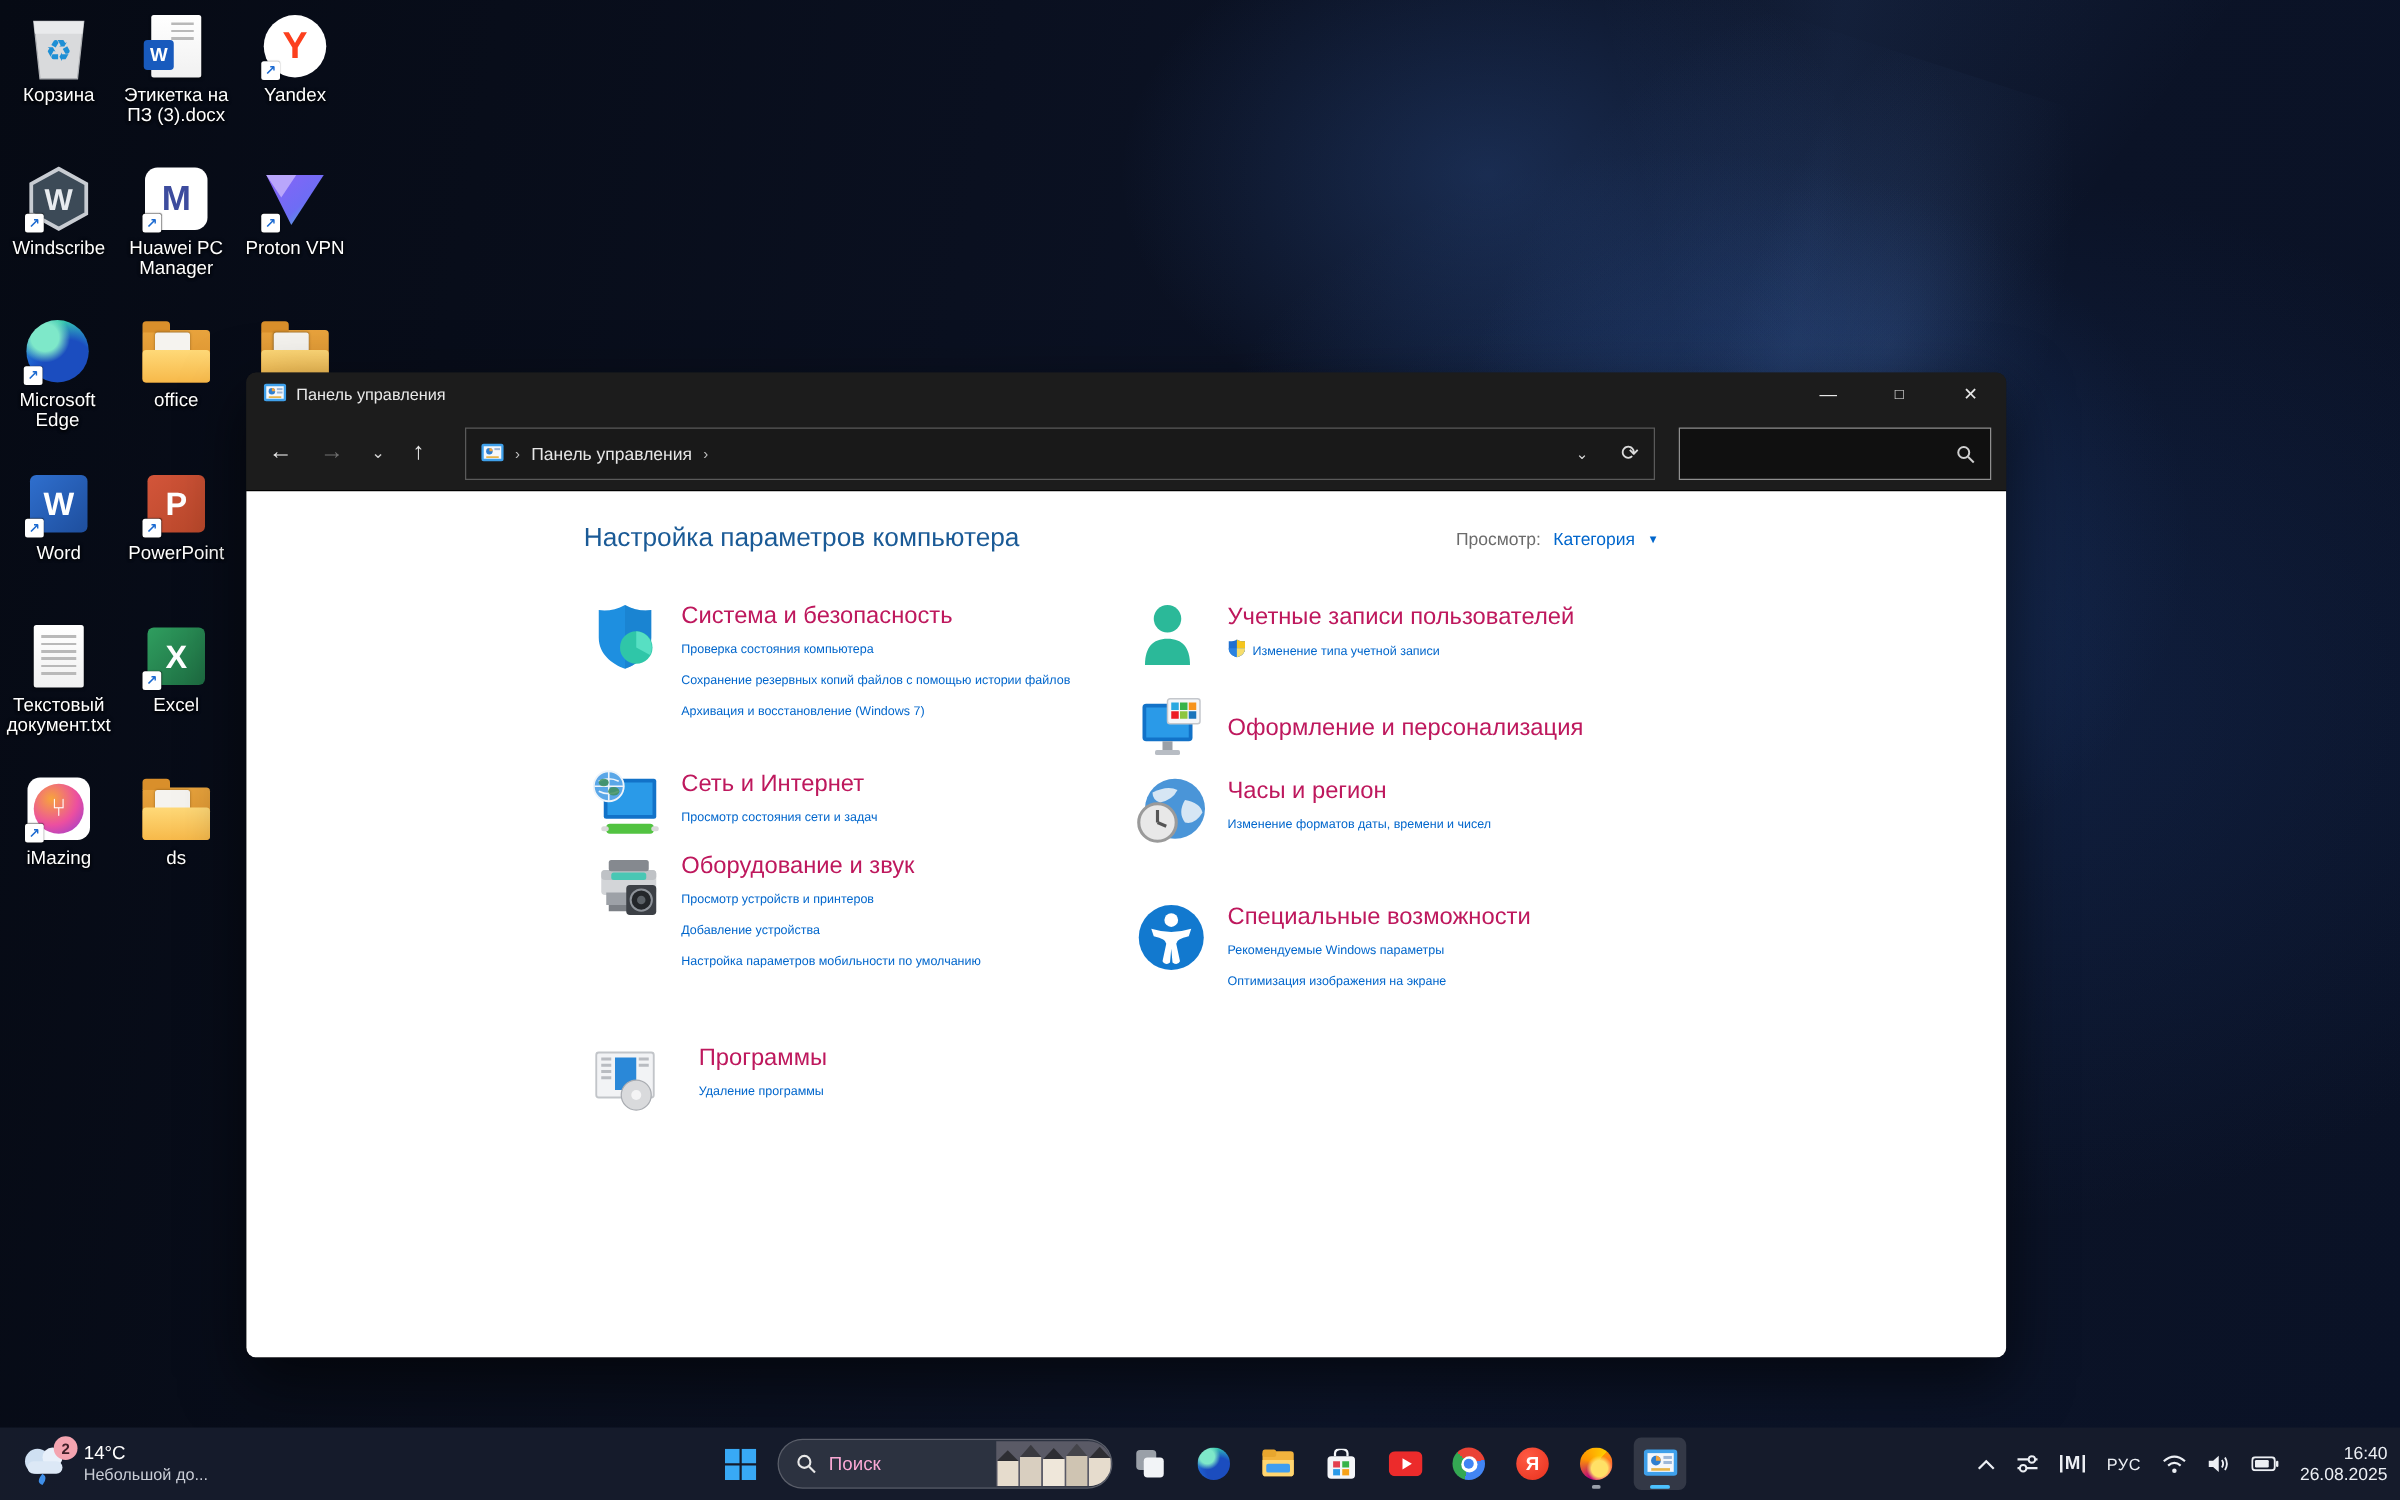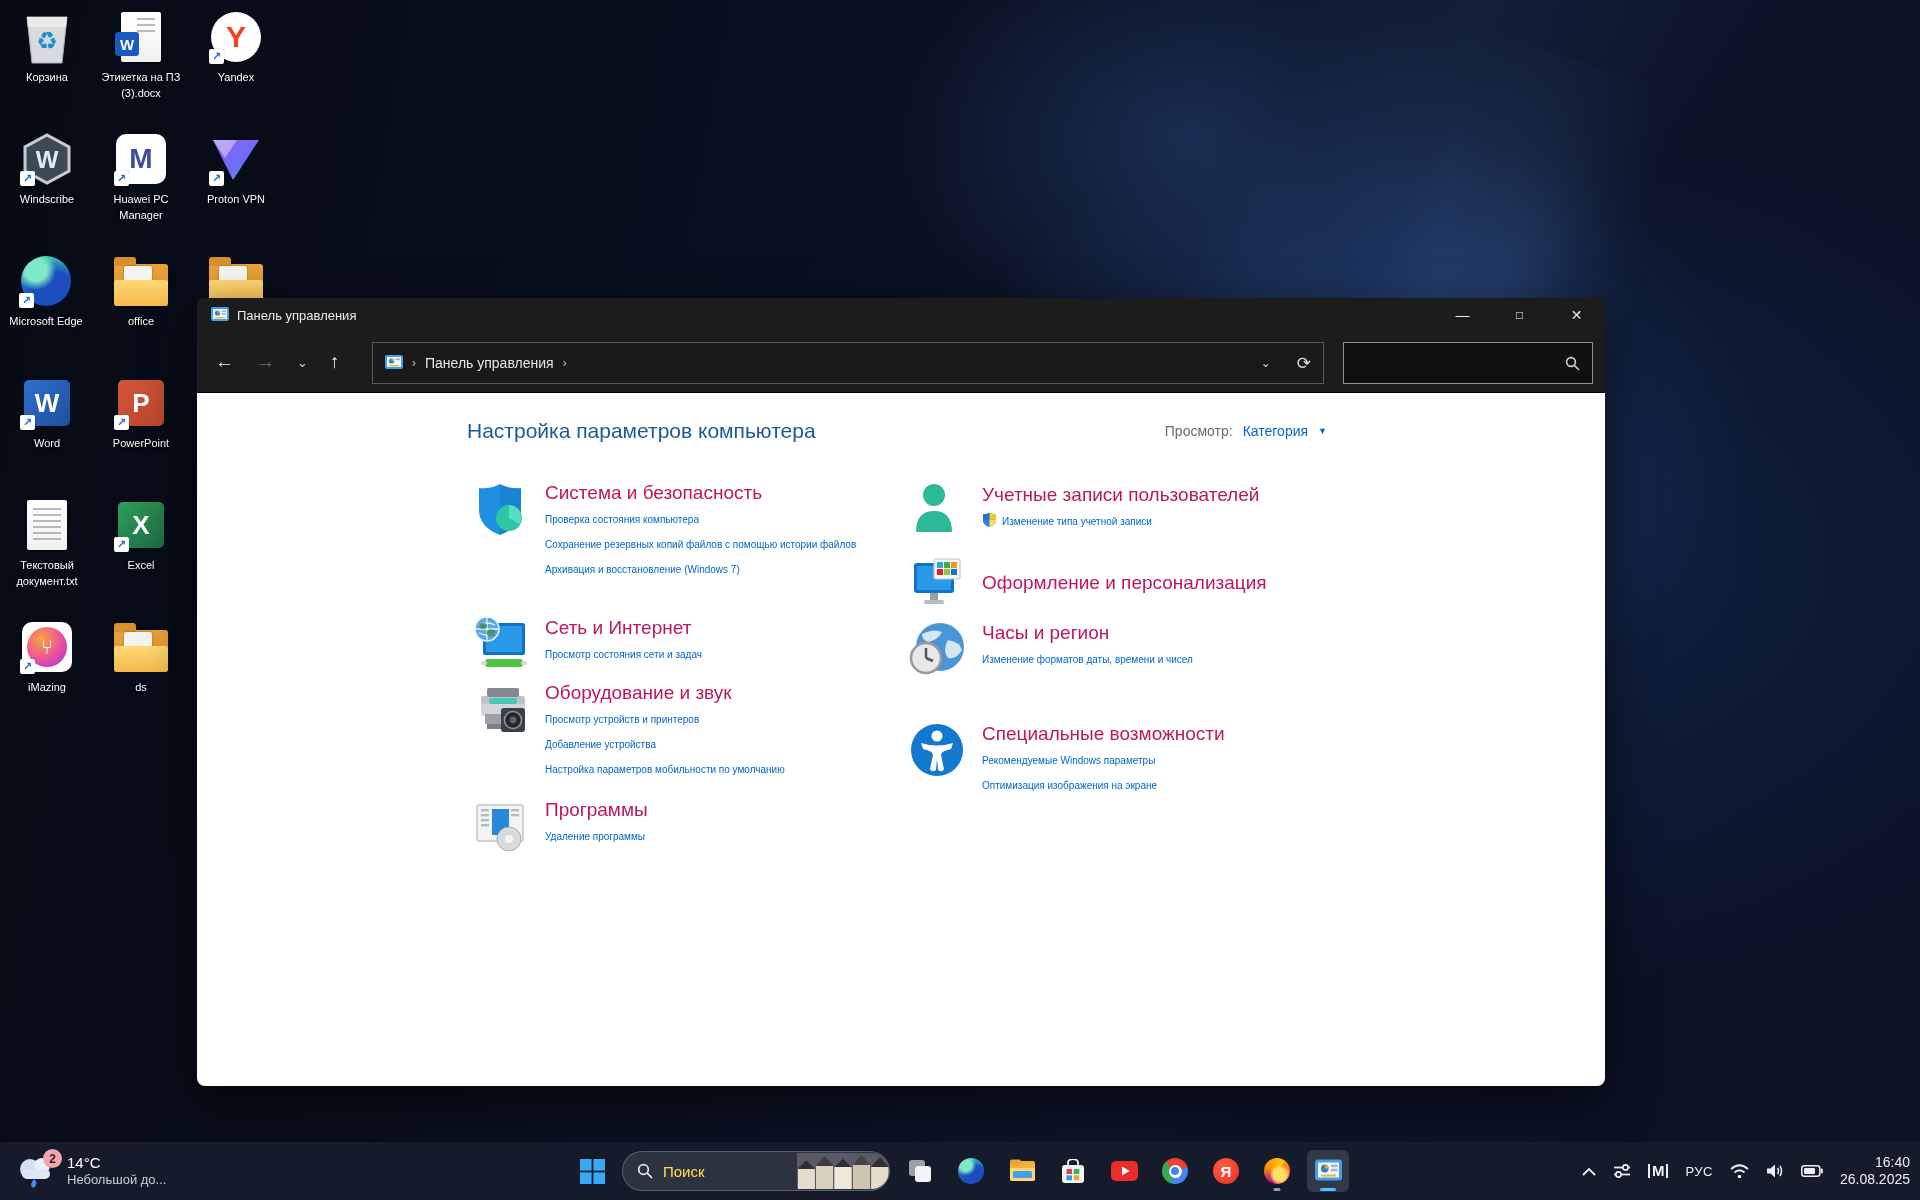--- a/index.html
+++ b/index.html
@@ -17,21 +17,21 @@
   .desktop::after { content:""; position:absolute; left:980px; top:0; width:700px; height:760px;
     background:
       radial-gradient(ellipse 300px 520px at 55% 45%, rgba(70,120,205,0.18), transparent 70%),
       radial-gradient(ellipse 180px 420px at 70% 30%, rgba(100,150,230,0.12), transparent 70%);
     transform:rotate(18deg); pointer-events:none; }
 
   
   .dicon { position:absolute; width:90px; text-align:center; cursor:default; }
   .dicon .art { width:58px; height:58px; margin:0 auto 3px; position:relative;
     display:flex; align-items:center; justify-content:center; }
-  .dicon .lbl { font-size:11px; line-height:16px; color:#fff;
+  .dicon .lbl { font-size:15px; line-height:16px; color:#fff;
     text-shadow:0 1px 2px rgba(0,0,0,0.9), 0 0 3px rgba(0,0,0,0.8); }
   .shortcut { position:absolute; left:2px; bottom:2px; width:15px; height:15px; background:#fff;
     border-radius:2px; display:flex; align-items:center; justify-content:center;
     font-size:11px; color:#1b6ad1; font-weight:bold; box-shadow:0 0 1px rgba(0,0,0,0.6); }
   .sq-app { width:46px; height:46px; border-radius:5px; display:flex; align-items:center;
     justify-content:center; color:#fff; font-weight:bold; font-size:26px; }
   .page { width:40px; height:50px; background:linear-gradient(#fff,#f1f1f1); border-radius:2px;
     position:relative; box-shadow:0 1px 2px rgba(0,0,0,0.5); }
   .page .lines { position:absolute; left:6px; right:6px; top:8px; height:34px;
     background:repeating-linear-gradient(#b9b9b9 0 2px, transparent 2px 6px); }
@@ -107,21 +107,21 @@
   .tb-center { position:absolute; left:50%; top:0; transform:translateX(-50%); height:100%;
     display:flex; align-items:center; gap:9px; }
   .tb-slot { width:42px; height:42px; border-radius:6px; display:flex; align-items:center;
     justify-content:center; position:relative; cursor:pointer; }
   .tb-slot.active { background:rgba(255,255,255,0.13); }
   .run-dash { position:absolute; bottom:1px; left:50%; transform:translateX(-50%);
     width:7px; height:3px; border-radius:2px; background:#9aa0aa; }
   .run-dash.focus { width:16px; background:#4cc2ff; }
   .search-pill { height:40px; border-radius:20px; background:rgba(255,255,255,0.10);
     border:1px solid rgba(255,255,255,0.22); display:flex; align-items:center;
-    padding-left:14px; width:268px; color:#fde047; font-size:15px; gap:10px; cursor:pointer; }
+    padding-left:14px; width:268px; color:#f9a8d4; font-size:15px; gap:10px; cursor:pointer; }
   .pill-art { margin-left:auto; width:92px; height:36px; border-radius:0 18px 18px 0;
     overflow:hidden; display:flex; align-items:flex-end; background:#5a5a66; }
   .pencil { flex:1; height:80%; margin:0 0.5px;
     clip-path:polygon(50% 0, 100% 30%, 100% 100%, 0 100%, 0 30%); }
   .tb-tray { position:absolute; right:10px; top:0; height:100%; display:flex;
     align-items:center; gap:17px; color:#eceff4; }
   .tray-ico { display:flex; align-items:center; justify-content:center; cursor:pointer; }
   .tray-lang { font-size:13px; letter-spacing:0.5px; cursor:pointer; }
   .tray-clock { text-align:right; font-size:14px; line-height:17px; cursor:pointer; }
 </style>
@@ -397,21 +397,21 @@
           </svg>
         </div>
         <div class="cat-text">
           <a class="cat-title">Оборудование и звук</a>
           <a class="cat-link">Просмотр устройств и принтеров</a>
           <a class="cat-link">Добавление устройства</a>
           <a class="cat-link">Настройка параметров мобильности по умолчанию</a>
         </div>
       </div>
 
-      <div class="section" style="top:404px;">
+      <div class="section" style="top:441px;gap:14px;">
         <div class="cat-icon">
           <svg width="58" height="58" viewBox="0 0 58 58">
             <rect x="6" y="8" width="46" height="36" rx="2" fill="#f2f3f5" stroke="#c2c5c9" stroke-width="1.5"></rect>
             <rect x="10" y="12" width="8" height="2.4" fill="#b9bcc1"></rect>
               <rect x="10" y="17" width="8" height="2.4" fill="#b9bcc1"></rect>
             <rect x="10" y="22" width="8" height="2.4" fill="#b9bcc1"></rect>
               <rect x="10" y="27" width="8" height="2.4" fill="#b9bcc1"></rect>
             <rect x="40" y="12" width="8" height="2.4" fill="#b9bcc1"></rect>
               <rect x="40" y="17" width="8" height="2.4" fill="#b9bcc1"></rect>
             <rect x="21" y="12" width="17" height="26" fill="#2a88d8"></rect>

